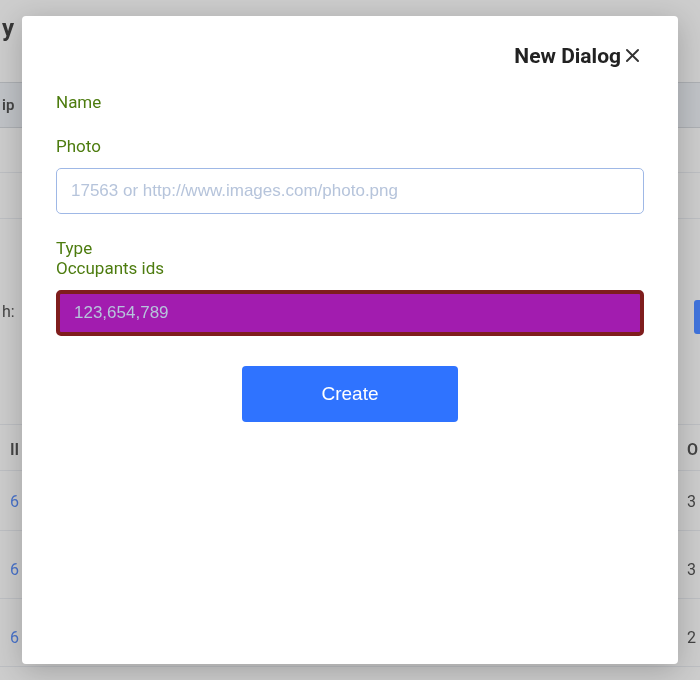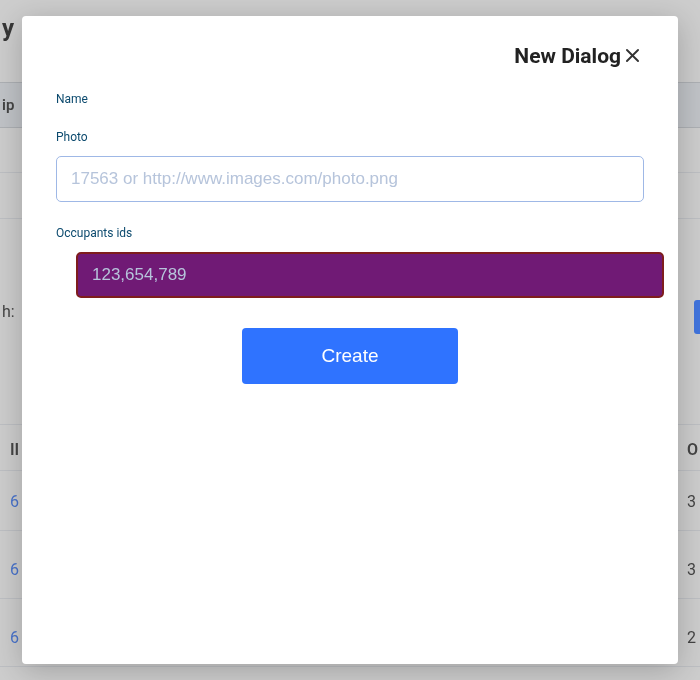--- a/index.html
+++ b/index.html
@@ -124,44 +124,43 @@
       cursor: pointer;
       padding: 2px;
       color: #333;
       line-height: 0;
     }
     .close-btn svg {
       width: 19px;
       height: 19px;
     }
     .field-label {
-      font-size: 12px;
-      color: #0c4a6e;
+      font-size: 17px;
+      color: #4d7c0f;
       margin-bottom: 12px;
       display: block;
     }
     .text-input {
       width: 100%;
       height: 46px;
       border: 1px solid #9fb8e6;
       border-radius: 5px;
       padding: 0 14px;
       font-size: 17px;
       color: #555;
       background: #fff;
       outline: none;
     }
     .text-input::placeholder {
       color: #b6c4db;
     }
     .text-input.disabled {
-      background: #701a75;
+      background: #a21caf;
       color: #b6c4db;
-      border: 2px solid #7f1d1d;
-      margin-left: 20px;
+      border: 4px solid #7f1d1d;
     }
     .field-block {
       margin-bottom: 24px;
     }
     .radio-row {
       display: flex;
       gap: 58px;
       align-items: center;
       margin-top: 14px;
       margin-bottom: 22px;
@@ -259,20 +258,21 @@
   <div class="field-block">
     <label class="field-label">Name</label>
   </div>
 
   <div class="field-block">
     <label class="field-label">Photo</label>
     <input type="text" class="text-input" placeholder="17563 or http://www.images.com/photo.png" style="">
   </div>
 
   <div>
+    <label class="field-label" style="margin-bottom:0;">Type</label>
   </div>
 
   <div class="field-block" style="margin-bottom:0;">
     <label class="field-label">Occupants ids</label>
     <input type="text" class="text-input disabled" disabled="" placeholder="123,654,789" style="">
   </div>
 
   <div class="create-row">
     <button class="create-btn">Create</button>
   </div>

